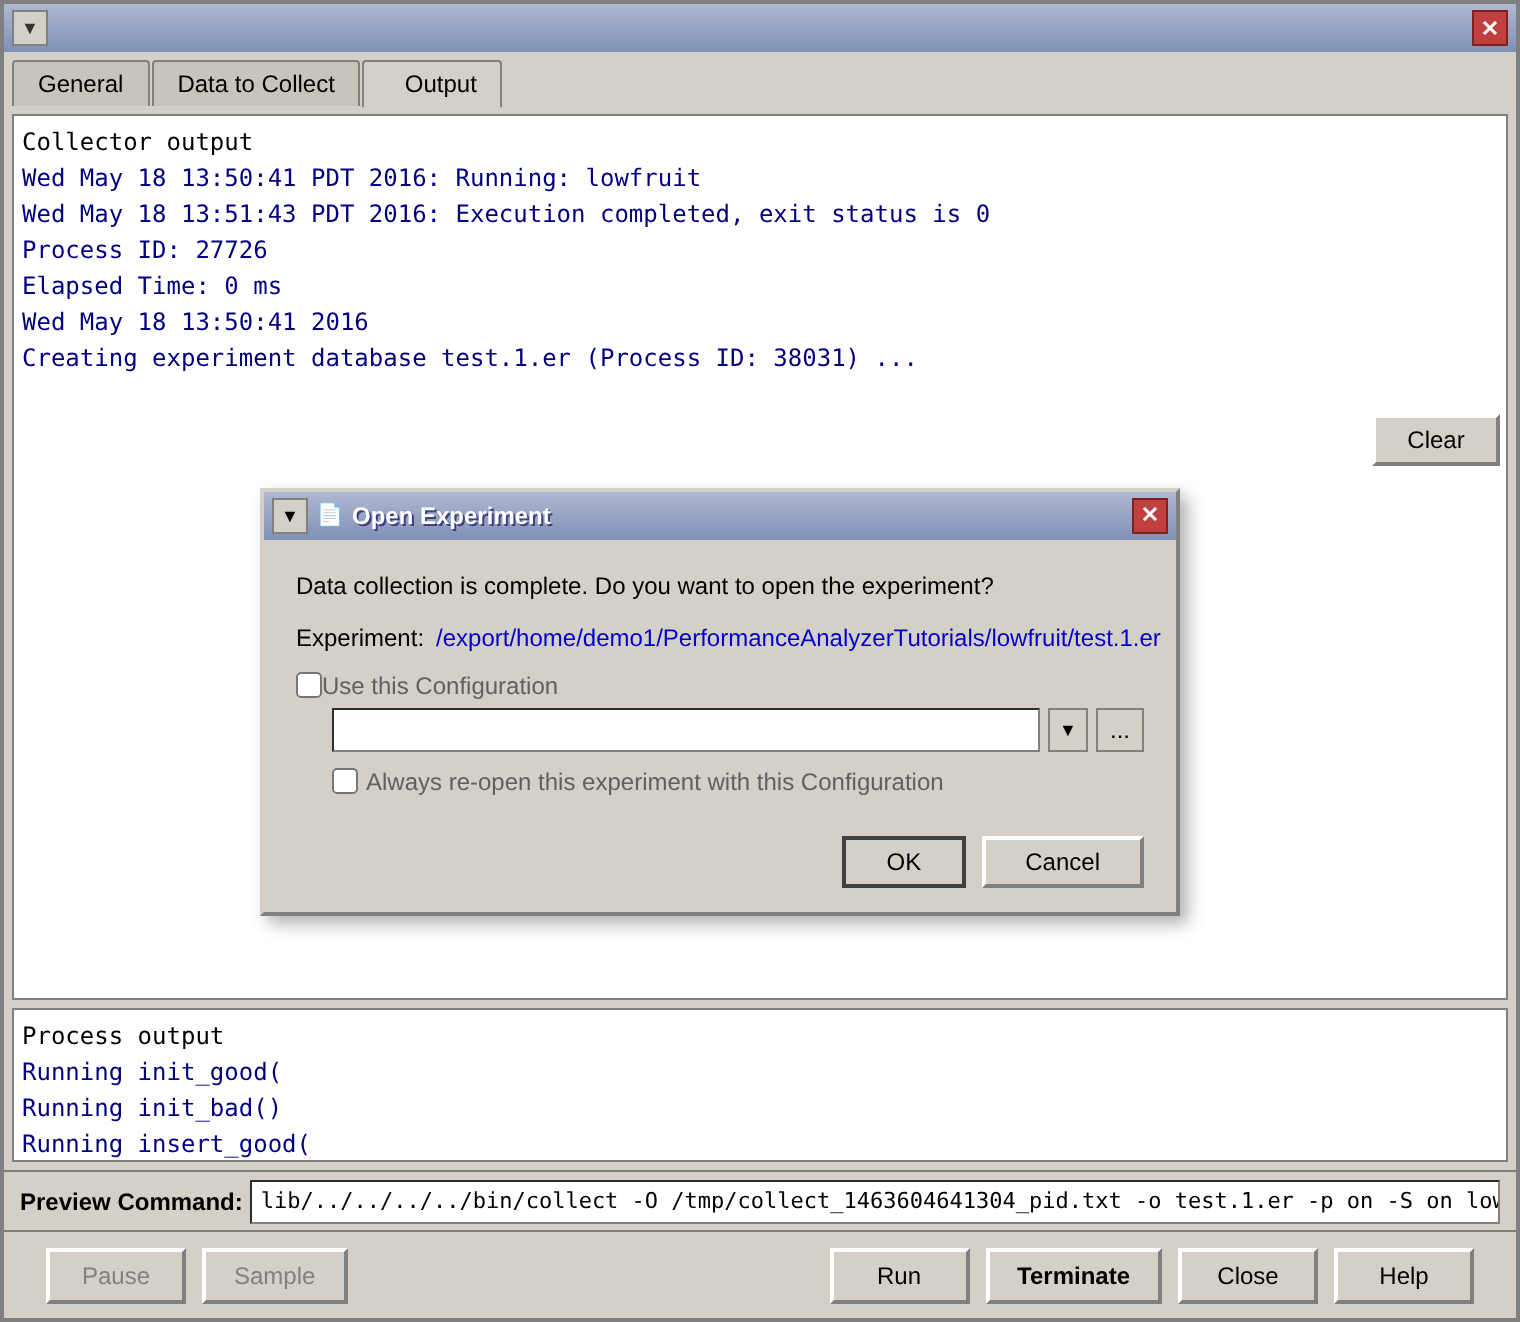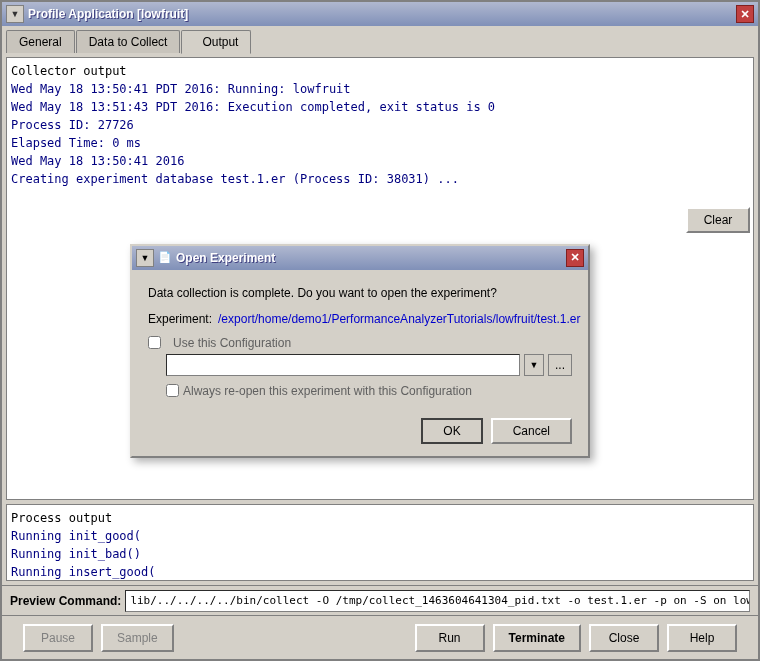--- a/index.html
+++ b/index.html
@@ -305,21 +305,21 @@
       white-space: nowrap;
     }
     .dialog-field-value {
       color: #0000cc;
       font-size: 12px;
       text-decoration: none;
     }
     .dialog-checkbox-row {
       display: flex;
       align-items: center;
-      gap: 12px;
+      gap: 0;
       margin-bottom: 4px;
     }
     .dialog-checkbox-row input[type="checkbox"] {
       width: 13px;
       height: 13px;
     }
     .dialog-checkbox-label {
       font-size: 12px;
       color: #606060;
     }
@@ -393,21 +393,20 @@
     .output-line.black { color: #000; }
   </style>
 </head>
 <body>
 
 <div class="main-window">
 
   <div class="title-bar">
     <div class="title-bar-left">
       <div class="title-bar-minimize">▼</div>
-      <span class="title-bar-text">Profile Application [lowfruit]</span>
     </div>
     <div class="title-bar-close">✕</div>
   </div>
 
   <div class="tab-bar">
     <div class="tab">General</div>
     <div class="tab">Data to Collect</div>
     <div class="tab active">Output</div>
   </div>
 

